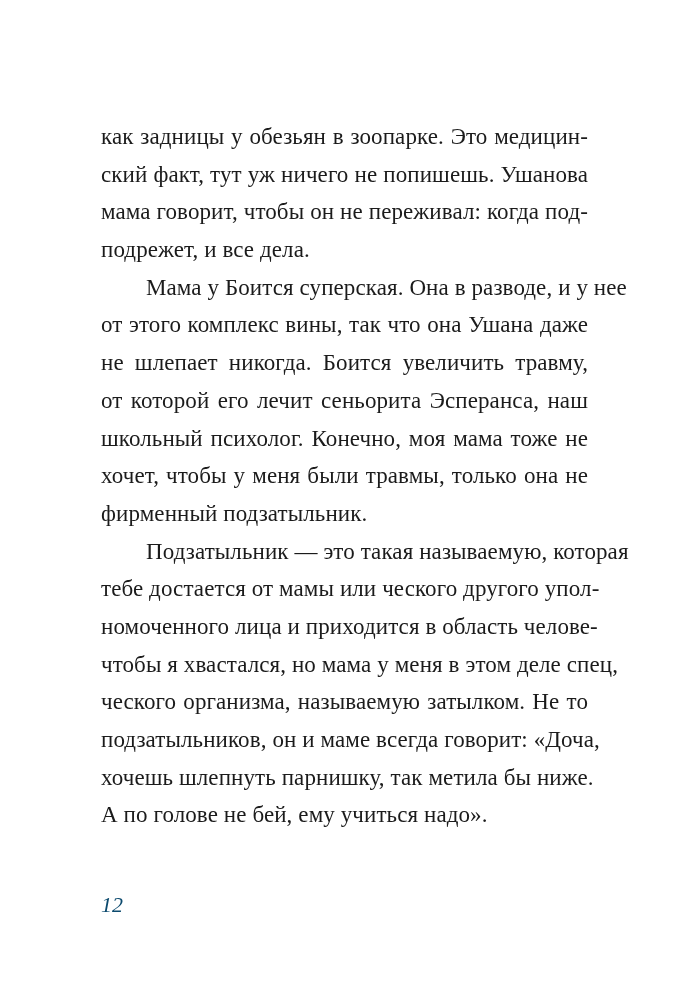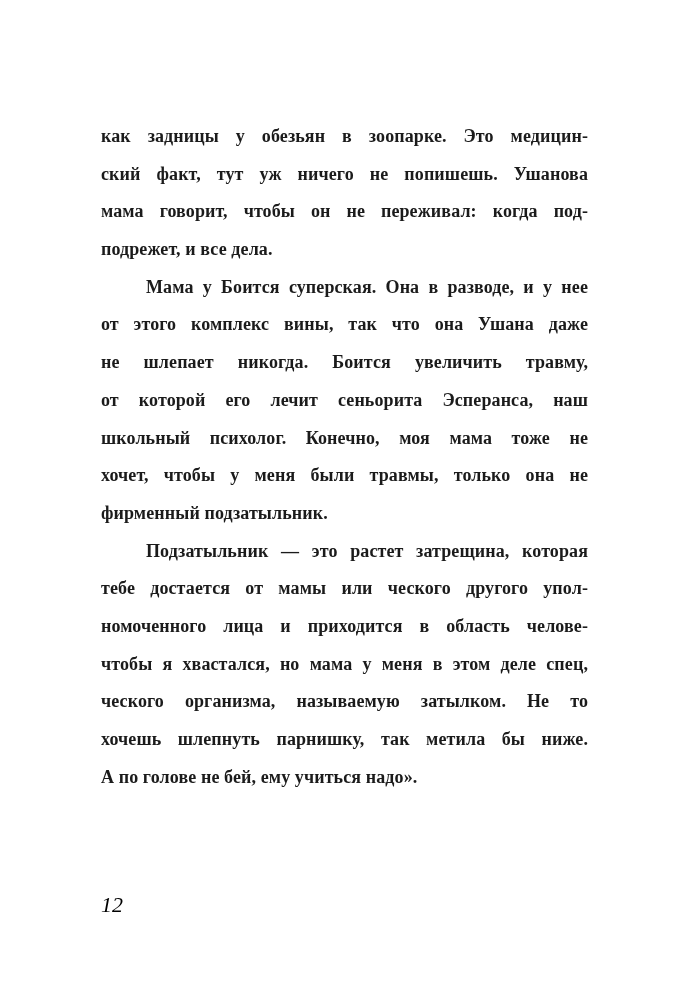--- a/index.html
+++ b/index.html
@@ -18,41 +18,40 @@
     .page-body {
       position: absolute;
       left: 101px;
       top: 118px;
       width: 487px;
     }
     .line {
       display: block;
       height: 37.7px;
       line-height: 37.7px;
-      font-size: 18px;
+      font-size: 23px;
       white-space: nowrap;
       text-align: justify;
       text-align-last: justify;
       letter-spacing: 0.1px;
-      font-weight: bold;
     }
     .line.last {
       text-align-last: left;
     }
     .line.indent {
       padding-left: 45px;
     }
     .page-number {
       position: absolute;
       left: 101px;
       top: 887px;
       font-size: 22px;
       font-style: italic;
       line-height: 36px;
-      color: #000000;
+      color: #0c4a6e;
     }
   </style>
 </head>
 <body>
 
 <div class="page-body">
 
   <div>
     <span class="line">как задницы у обезьян в зоопарке. Это медицин-</span>
     <span class="line">ский факт, тут уж ничего не попишешь. Ушанова</span>
@@ -64,23 +63,24 @@
     <span class="line indent">Мама у Боится суперская. Она в разводе, и у нее</span>
     <span class="line">от этого комплекс вины, так что она Ушана даже</span>
     <span class="line">не шлепает никогда. Боится увеличить травму,</span>
     <span class="line">от которой его лечит сеньорита Эсперанса, наш</span>
     <span class="line">школьный психолог. Конечно, моя мама тоже не</span>
     <span class="line">хочет, чтобы у меня были травмы, только она не</span>
     <span class="line last">фирменный подзатыльник.</span>
   </div>
 
   <div>
-    <span class="line indent">Подзатыльник — это растет затрещина, которая</span>
+    <span class="line indent">Подзатыльник — это такая называемую, которая</span>
     <span class="line">тебе достается от мамы или ческого другого упол-</span>
     <span class="line">номоченного лица и приходится в область челове-</span>
     <span class="line">чтобы я хвастался, но мама у меня в этом деле спец,</span>
     <span class="line">ческого организма, называемую затылком. Не то</span>
+    <span class="line">подзатыльников, он и маме всегда говорит: «Доча,</span>
     <span class="line">хочешь шлепнуть парнишку, так метила бы ниже.</span>
     <span class="line last">А по голове не бей, ему учиться надо».</span>
   </div>
 </div>
 
 <div class="page-number">12</div>
 
 </body></html>

